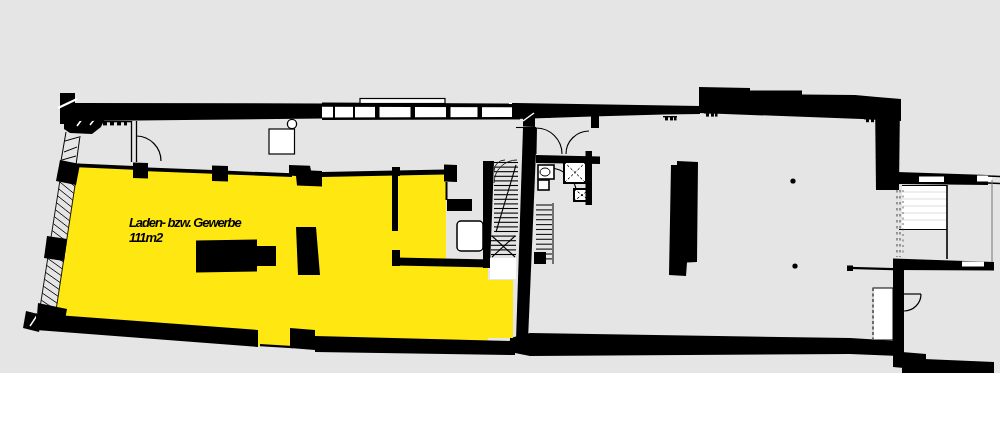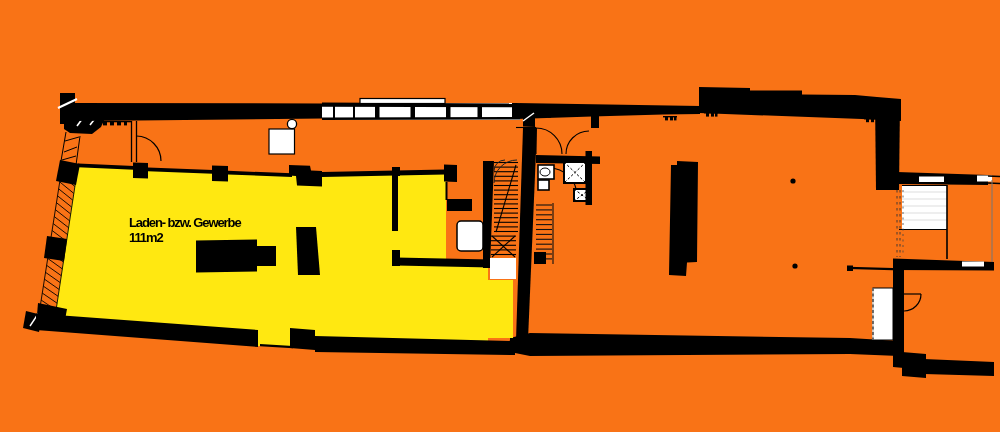--- a/index.html
+++ b/index.html
@@ -1,16 +1,16 @@
 <!DOCTYPE html>
 <html><head>
 <meta charset="utf-8">
 <style>
   html,body{margin:0;padding:0;background:#ffffff;}
-  .page{position:relative;width:1000px;height:432px;background:#f97316;overflow:hidden;}
+  .page{position:relative;width:1000px;height:373px;background:#e5e5e5;overflow:hidden;font-style:italic;}
   svg{position:absolute;left:0;top:0;}
   text{font-family:"Liberation Sans",sans-serif;font-weight:bold;fill:#000;}
 </style>
 </head>
 <body>
 <div class="page">
 <svg width="1000" height="432" viewBox="0 0 1000 432">
 
 <g>
 <polygon points="76,166 134,168.5 213,171.5 292,174.5 322,176 446,171 446,265 488,267 488,344 258,344 258,332 140,324 52,319 55,316 77,169" fill="#ffe811"></polygon>

